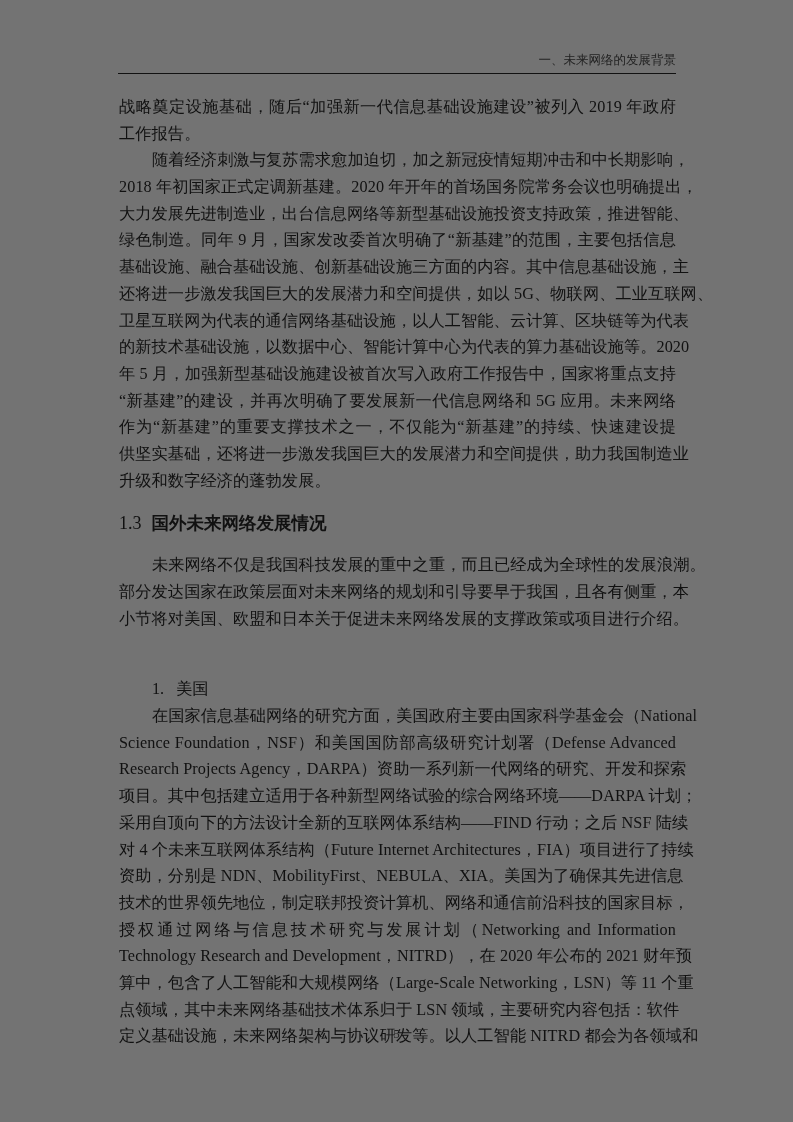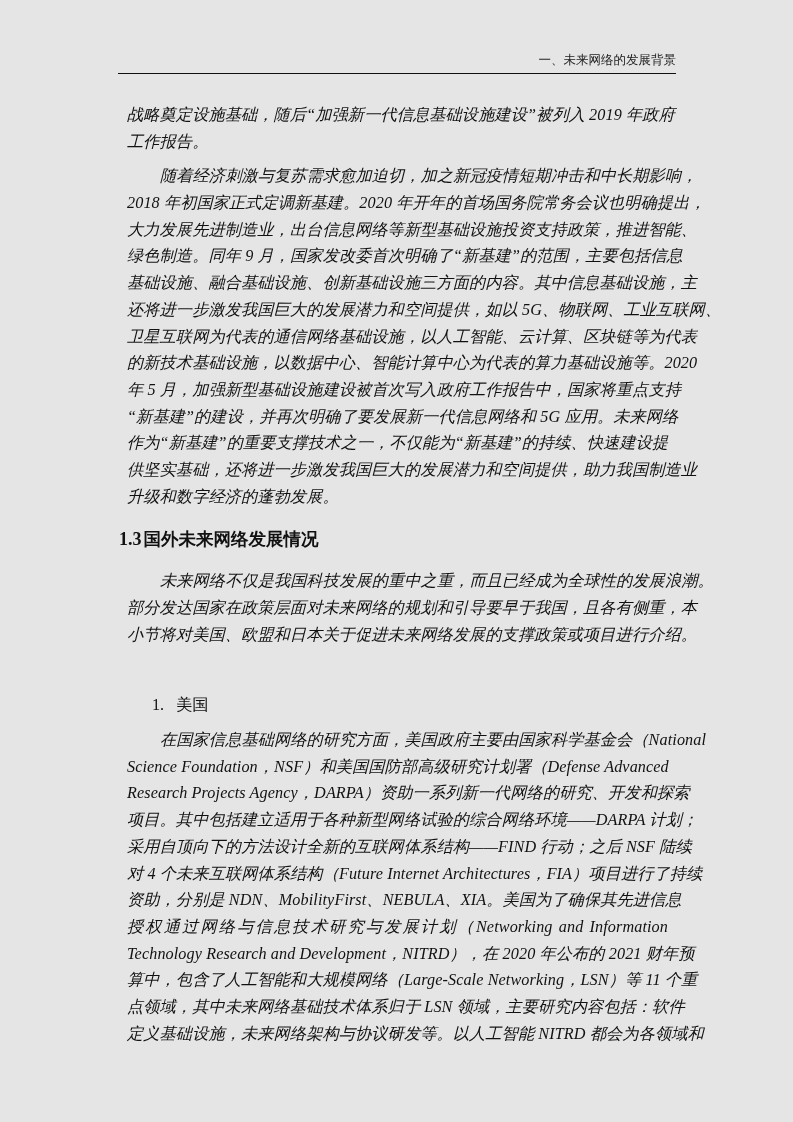--- a/index.html
+++ b/index.html
@@ -12,48 +12,47 @@
       height: 1122px;
       position: relative;
       overflow: hidden;
       font-family: "Liberation Serif", "DejaVu Serif", serif;
       color: #111111;
     }
     .page {
       position: absolute;
       left: 0; top: 0;
       width: 793px; height: 1122px;
-      background: #e5e5e5;
+      background: #737373;
     }
     .running-header {
       position: absolute;
       left: 118px;
       top: 51px;
       width: 558px;
       height: 22px;
       border-bottom: 1.3px solid #111;
       text-align: right;
       font-size: 12.5px;
       line-height: 18px;
       color: #222;
     }
     .content {
       position: absolute;
       left: 119px;
       top: 94px;
       width: 557px;
     }
     .para {
-      margin: 8px;
+      margin: 0;
       font-size: 16.2px;
       line-height: 26.7px;
       text-align: justify;
       text-justify: inter-character;
       letter-spacing: 0.1px;
-      font-style: italic;
     }
     .line {
       display: block;
       white-space: nowrap;
       text-align: justify;
       text-align-last: justify;
       height: 26.7px;
     }
     .line.last {
       text-align-last: left;
@@ -63,23 +62,23 @@
       font-family: "DejaVu Sans", "Liberation Sans", sans-serif;
       font-weight: bold;
       font-size: 17.5px;
       line-height: 26px;
       margin: 16px 0 14px 0;
       height: 28px;
       white-space: nowrap;
     }
     .section-heading .num {
       font-family: "Liberation Serif", serif;
-      font-weight: bold;
+      font-weight: normal;
       font-size: 18px;
-      margin-right: 2px;
+      margin-right: 10px;
     }
     .list-label {
       display: block;
       height: 26.7px;
       padding-left: 33px;
       font-size: 16.2px;
       line-height: 26.7px;
       margin-top: 44px;
     }
     .list-label .num { margin-right: 12px; }
@@ -140,20 +139,21 @@
     </div>
 
     <div class="para">
       <span class="line indent">在国家信息基础网络的研究方面，美国政府主要由国家科学基金会（National</span>
       <span class="line">Science Foundation，NSF）和美国国防部高级研究计划署（Defense Advanced</span>
       <span class="line">Research Projects Agency，DARPA）资助一系列新一代网络的研究、开发和探索</span>
       <span class="line">项目。其中包括建立适用于各种新型网络试验的综合网络环境——DARPA 计划；</span>
       <span class="line">采用自顶向下的方法设计全新的互联网体系结构——FIND 行动；之后 NSF 陆续</span>
       <span class="line">对 4 个未来互联网体系结构（Future Internet Architectures，FIA）项目进行了持续</span>
       <span class="line">资助，分别是 NDN、MobilityFirst、NEBULA、XIA。美国为了确保其先进信息</span>
+      <span class="line">技术的世界领先地位，制定联邦投资计算机、网络和通信前沿科技的国家目标，</span>
       <span class="line">授权通过网络与信息技术研究与发展计划（Networking and Information</span>
       <span class="line">Technology Research and Development，NITRD），在 2020 年公布的 2021 财年预</span>
       <span class="line">算中，包含了人工智能和大规模网络（Large-Scale Networking，LSN）等 11 个重</span>
       <span class="line">点领域，其中未来网络基础技术体系归于 LSN 领域，主要研究内容包括：软件</span>
       <span class="line">定义基础设施，未来网络架构与协议研发等。以人工智能 NITRD 都会为各领域和</span>
     </div>
 
   </div>
 
   <div class="page-number">5</div>

